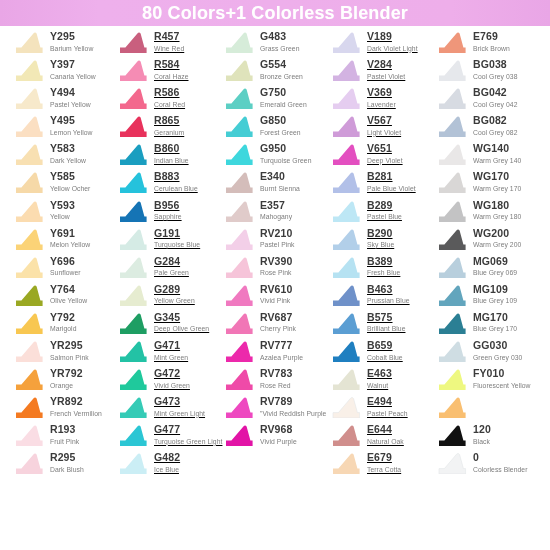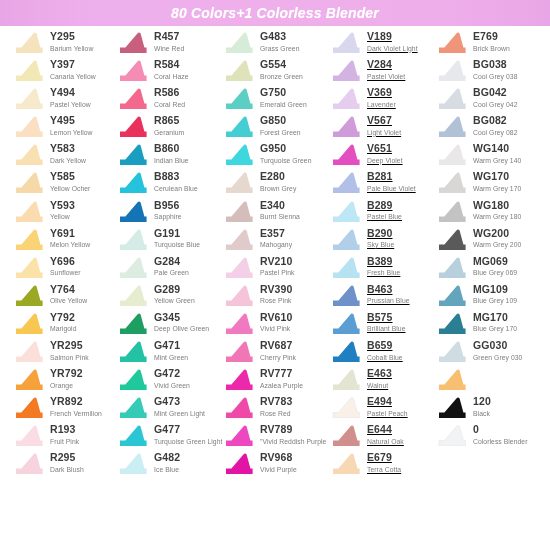--- a/index.html
+++ b/index.html
@@ -13,35 +13,34 @@
   }
   #chart-root{width:550px;height:550px;position:relative;}
 
   
   .header-band{
     position:absolute;left:0;top:0;width:550px;height:26px;
     background:linear-gradient(90deg,#e9a6e6 0%,#eeb0ec 18%,#eeafeb 50%,#eeaeea 82%,#e9a6e6 100%);
     display:flex;align-items:center;justify-content:center;
   }
   .header-title{
-    color:#ffffff;font-weight:bold;font-size:14px;letter-spacing:.15px;
+    color:#ffffff;font-weight:bold;font-size:18px;letter-spacing:.15px;
     text-shadow:0 0 1px rgba(255,255,255,.35);
     white-space:nowrap;
-    font-style:italic;
   }
 
   
   .grid{
     position:absolute;left:0;top:30px;width:532px;height:520px;
   }
   .col{
     position:absolute;top:0;width:108px;
   }
   .col-0{left:14px;}
-  .col-1{left:118px;}
+  .col-1{left:118px;text-decoration:underline;}
   .col-2{left:224px;}
   .col-3{left:331px;text-decoration:underline;}
   .col-4{left:437px;}
 
   .swatch-row{
     position:relative;
     height:28.1px;
     display:flex;
     align-items:flex-start;
   }
@@ -491,31 +490,20 @@
             </svg>
           </span>
           <span class="labels">
             <span class="code">G950</span>
             <span class="cname">Turquoise Green</span>
           </span>
         </div>
         <div class="swatch-row">
           <span class="nib">
             <svg class="nib-shape" viewBox="0 0 31 21" xmlns="http://www.w3.org/2000/svg" aria-hidden="true">
-              <path d="M2.0,21 L2.0,15.6 L7.4,15.6 L19.4,1.4 C20.6,0.2 21.6,0.2 22.6,1.6 L26.4,15.6 L28.6,15.6 L28.6,21 Z" fill="#e4d8cf"></path>
-            </svg>
-          </span>
-          <span class="labels">
-            <span class="code">E280</span>
-            <span class="cname">Brown Grey</span>
-          </span>
-        </div>
-        <div class="swatch-row">
-          <span class="nib">
-            <svg class="nib-shape" viewBox="0 0 31 21" xmlns="http://www.w3.org/2000/svg" aria-hidden="true">
               <path d="M2.0,21 L2.0,15.6 L7.4,15.6 L19.4,1.4 C20.6,0.2 21.6,0.2 22.6,1.6 L26.4,15.6 L28.6,15.6 L28.6,21 Z" fill="#d4bdba"></path>
             </svg>
           </span>
           <span class="labels">
             <span class="code">E340</span>
             <span class="cname">Burnt Sienna</span>
           </span>
         </div>
         <div class="swatch-row">
           <span class="nib">
@@ -919,20 +907,31 @@
         </div>
         <div class="swatch-row">
           <span class="nib">
             <svg class="nib-shape" viewBox="0 0 31 21" xmlns="http://www.w3.org/2000/svg" aria-hidden="true">
               <path d="M2.0,21 L2.0,15.6 L7.4,15.6 L19.4,1.4 C20.6,0.2 21.6,0.2 22.6,1.6 L26.4,15.6 L28.6,15.6 L28.6,21 Z" fill="#cfdde3"></path>
             </svg>
           </span>
           <span class="labels">
             <span class="code">GG030</span>
             <span class="cname">Green Grey 030</span>
+          </span>
+        </div>
+        <div class="swatch-row">
+          <span class="nib">
+            <svg class="nib-shape" viewBox="0 0 31 21" xmlns="http://www.w3.org/2000/svg" aria-hidden="true">
+              <path d="M2.0,21 L2.0,15.6 L7.4,15.6 L19.4,1.4 C20.6,0.2 21.6,0.2 22.6,1.6 L26.4,15.6 L28.6,15.6 L28.6,21 Z" fill="#eef880"></path>
+            </svg>
+          </span>
+          <span class="labels">
+            <span class="code">FY010</span>
+            <span class="cname">Fluorescent Yellow</span>
           </span>
         </div>
         <div class="swatch-row">
           <span class="nib">
             <svg class="nib-shape" viewBox="0 0 31 21" xmlns="http://www.w3.org/2000/svg" aria-hidden="true">
               <path d="M2.0,21 L2.0,15.6 L7.4,15.6 L19.4,1.4 C20.6,0.2 21.6,0.2 22.6,1.6 L26.4,15.6 L28.6,15.6 L28.6,21 Z" fill="#f9bf71"></path>
             </svg>
           </span>
         </div>
         <div class="swatch-row">

